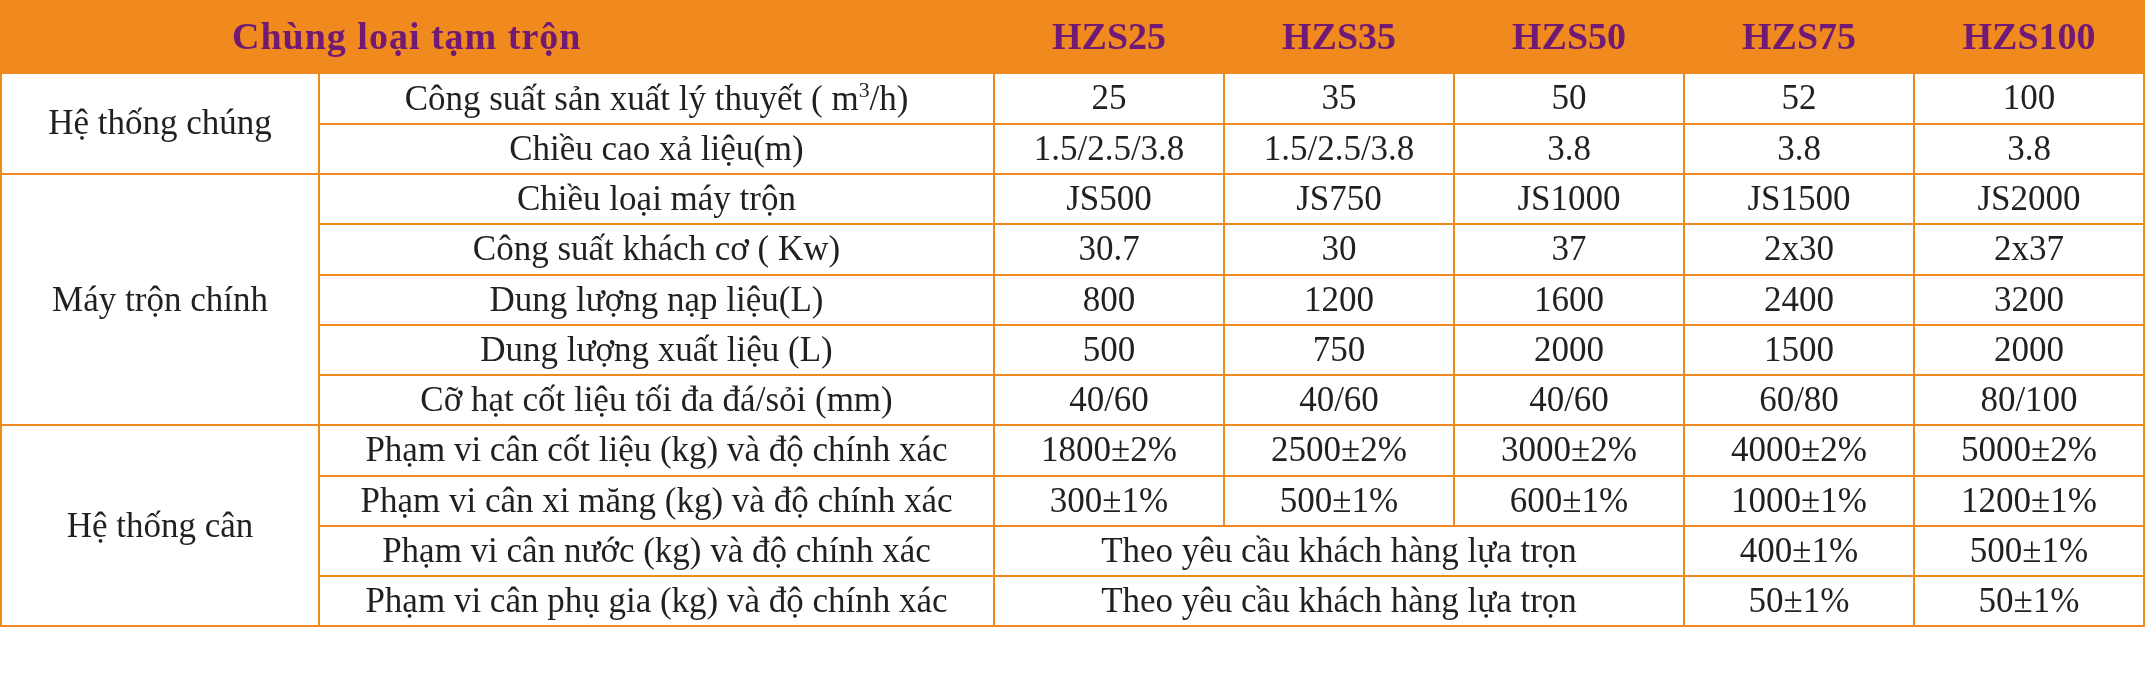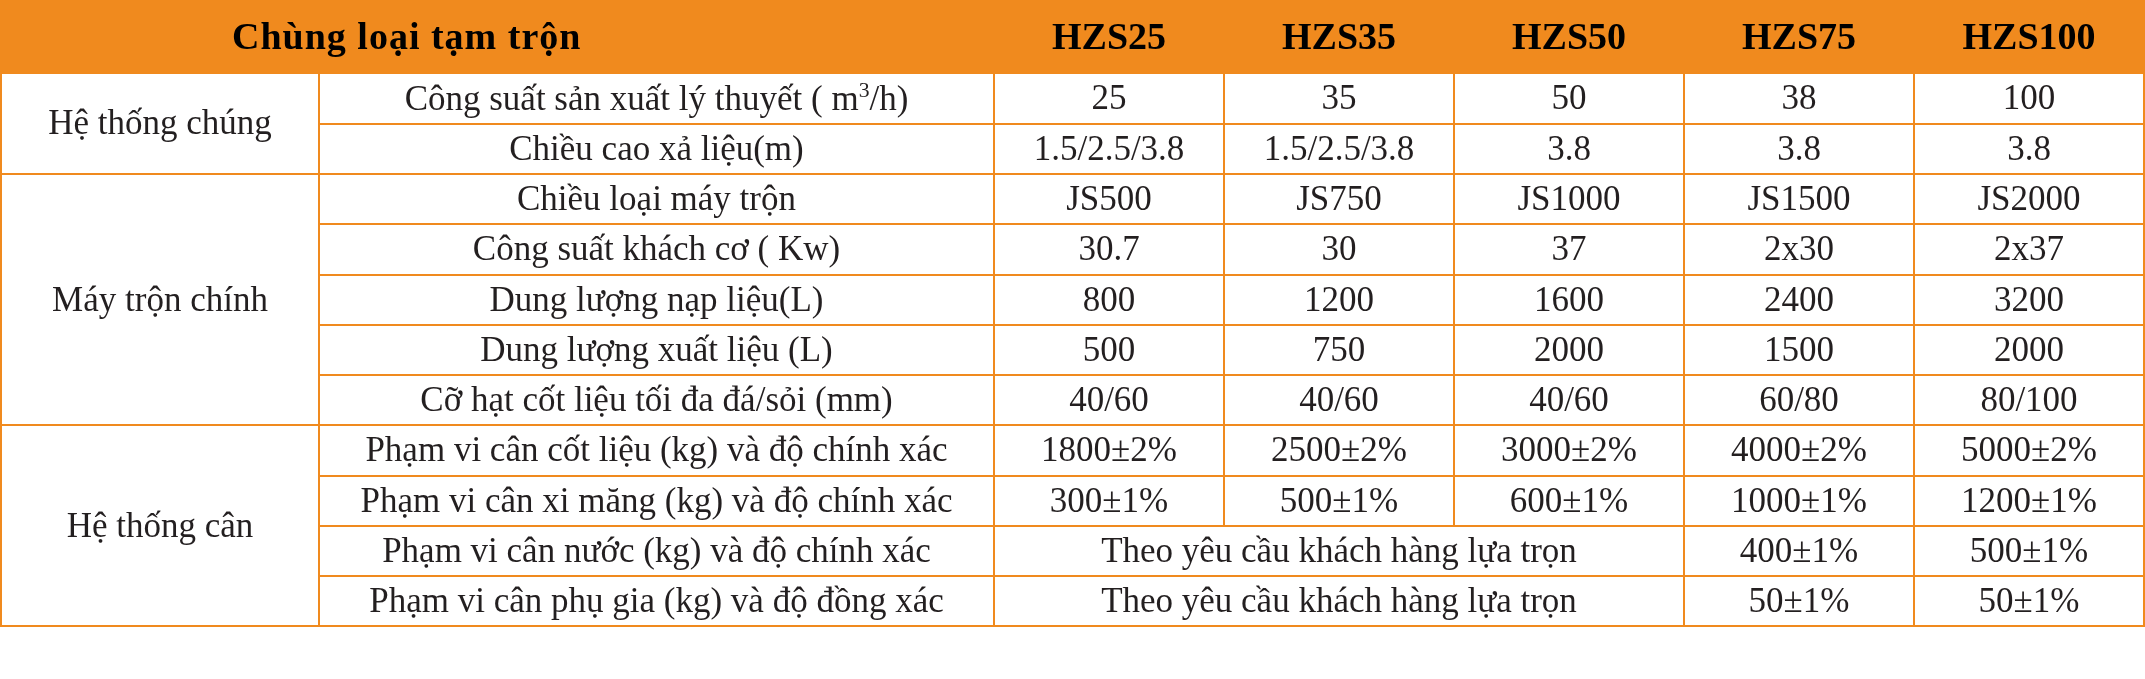--- a/index.html
+++ b/index.html
@@ -22,21 +22,21 @@
     text-align: center;
     vertical-align: middle;
     font-size: 35px;
     color: #231f20;
     padding: 4px 6px;
     font-weight: normal;
     line-height: 1.15;
   }
   .header-row th {
     background: #f08a1e;
-    color: #000000;
+    color: #701a75;
     font-weight: bold;
     font-size: 38px;
     border-color: #f08a1e;
     height: 62px;
   }
   .header-row th.head-left {
     text-align: left;
     padding-left: 230px;
     letter-spacing: 1px;
   }
@@ -79,21 +79,21 @@
     </tr>
   </thead>
   <tbody>
 
     <tr>
       <td class="group-cell" rowspan="2">Hệ thống chúng</td>
       <td class="label-cell"><span>Công suất sản xuất lý thuyết ( m</span><span class="sup">3</span><span>/h)</span></td>
       <td>25</td>
       <td>35</td>
       <td>50</td>
-      <td>38</td>
+      <td>52</td>
       <td>100</td>
     </tr>
     <tr>
       <td class="label-cell">Chiều cao xả liệu(m)</td>
       <td>1.5/2.5/3.8</td>
       <td>1.5/2.5/3.8</td>
       <td>3.8</td>
       <td>3.8</td>
       <td>3.8</td>
     </tr>
@@ -157,19 +157,19 @@
       <td>1000±1%</td>
       <td>1200±1%</td>
     </tr>
     <tr>
       <td class="label-cell">Phạm vi cân nước (kg) và độ chính xác</td>
       <td colspan="3">Theo yêu cầu khách hàng lựa trọn</td>
       <td>400±1%</td>
       <td>500±1%</td>
     </tr>
     <tr>
-      <td class="label-cell">Phạm vi cân phụ gia (kg) và độ đồng xác</td>
+      <td class="label-cell">Phạm vi cân phụ gia (kg) và độ chính xác</td>
       <td colspan="3">Theo yêu cầu khách hàng lựa trọn</td>
       <td>50±1%</td>
       <td>50±1%</td>
     </tr>
   </tbody>
 </table>
 
 </body></html>

